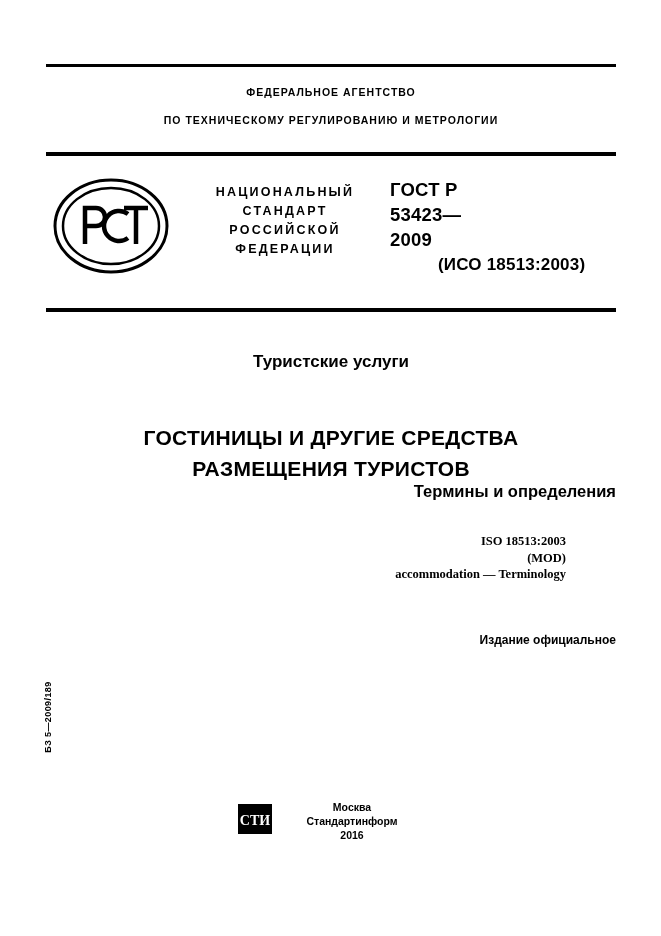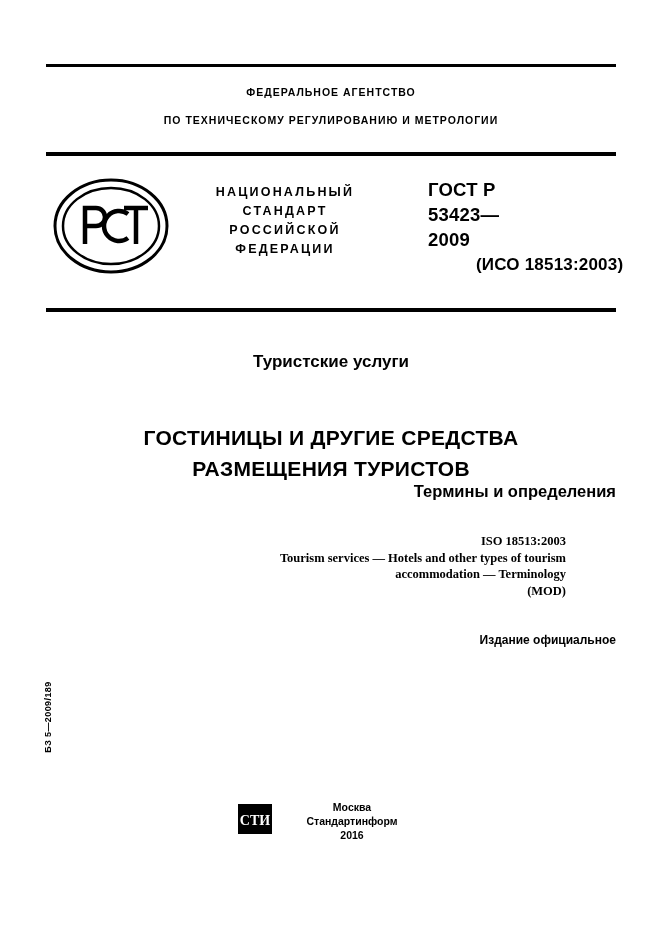--- a/index.html
+++ b/index.html
@@ -66,21 +66,21 @@
     text-align: center;
     font-weight: bold;
     font-size: 12.5px;
     line-height: 19px;
     letter-spacing: 2.2px;
   }
 
   
   .stdnum {
     position: absolute;
-    left: 428px;
+    left: 390px;
     top: 177px;
     width: 215px;
     font-weight: bold;
     font-size: 18.5px;
     line-height: 25px;
     letter-spacing: 0.2px;
   }
   .stdnum .iso-line { font-size: 17px; margin-left: 48px; }
 
   
@@ -232,23 +232,22 @@
 
   <div class="maintitle">
     <div>ГОСТИНИЦЫ И ДРУГИЕ СРЕДСТВА</div>
     <div>РАЗМЕЩЕНИЯ ТУРИСТОВ</div>
   </div>
 
   <div class="subtitle">Термины и определения</div>
 
   <div class="isoblock">
     <div>ISO 18513:2003</div>
-    <div>Tourism services — Hotels and other types of tourism</div>
+    <div>(MOD)</div>
     <div>accommodation — Terminology</div>
-    <div>(MOD)</div>
   </div>
 
   <div class="official">Издание официальное</div>
 
   <div class="sidecode">БЗ 5—2009/189</div>
 
   <div class="footer">
     <div class="footer-logo">
       <svg width="34" height="30" viewBox="0 0 34 30" xmlns="http://www.w3.org/2000/svg">
         <rect x="0" y="0" width="34" height="30" fill="#000"></rect>

